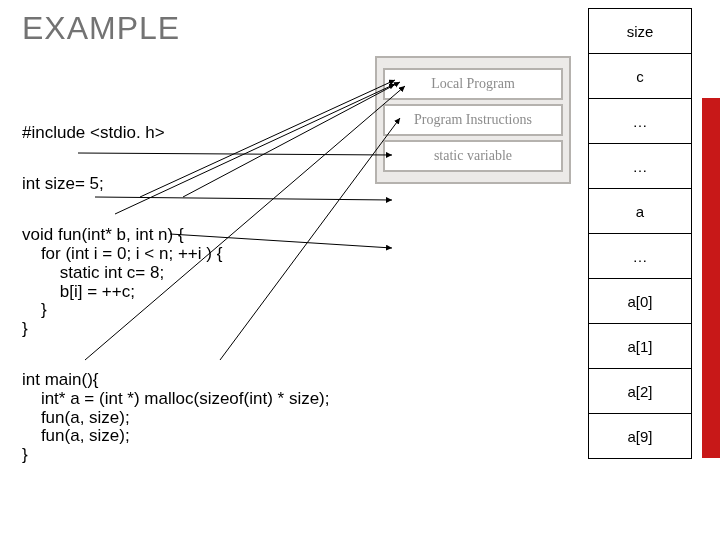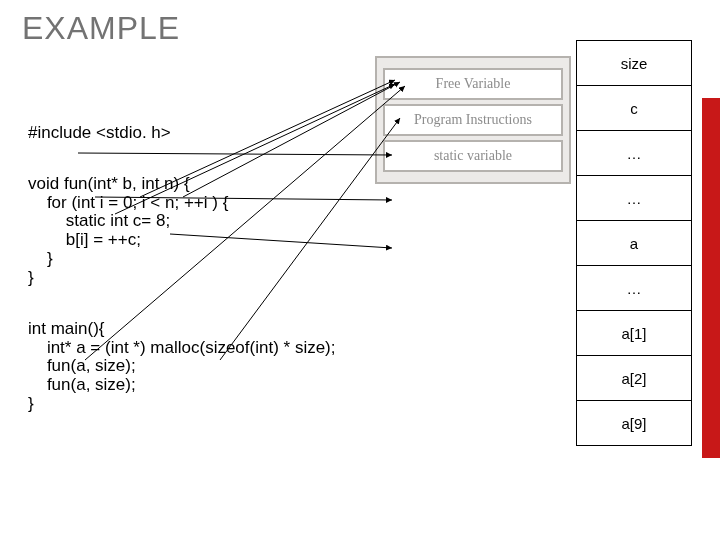--- a/index.html
+++ b/index.html
@@ -46,37 +46,36 @@
     font-size: 14px;
     text-align: center;
     margin: 4px 0;
     padding: 6px 4px;
     line-height: 1.15;
   }
   .right-cells {
     position: absolute;
     right: 28px;
     top: 8px;
-    width: 116px;
-    margin-top: 32px;
+    width: 104px;
   }
   .cell {
     height: 44px;
     border: 1px solid #000;
     margin-bottom: -1px;
     font-family: Arial, sans-serif;
     font-size: 15px;
     display: flex;
     align-items: center;
     justify-content: center;
     background: #fff;
   }
   .code {
     position: absolute;
-    left: 28px;
+    left: 22px;
     top: 105px;
     width: 370px;
     font-family: Arial, sans-serif;
     font-size: 17px;
     line-height: 1.1;
     color: #000;
     white-space: pre;
   }
   .code .blk {
     margin-bottom: 14px;
@@ -91,39 +90,41 @@
   }
 </style>
 </head>
 <body>
 
 <div class="title">EXAMPLE</div>
 
 <div class="red-edge"></div>
 
 <div class="mem-boxes">
-  <div class="box">Free Variable</div>
+  <div class="box">Local Program</div>
   <div class="box">Program Instructions</div>
   <div class="box">static variable</div>
 </div>
 
 <div class="right-cells">
   <div class="cell">size</div>
   <div class="cell">c</div>
   <div class="cell">…</div>
   <div class="cell">…</div>
   <div class="cell">a</div>
   <div class="cell">…</div>
+  <div class="cell">a[0]</div>
   <div class="cell">a[1]</div>
   <div class="cell">a[2]</div>
   <div class="cell">a[9]</div>
 </div>
 
 <div class="code">
 <div class="blk"><span>#include &lt;stdio. h&gt;</span></div>
+<div class="blk"><span>int size= 5;</span></div>
 <div class="blk"><span>void fun(int* b, int n) {</span>
 <span>    for (int i = 0; i &lt; n; ++i ) {</span>
 <span>        static int c= 8;</span>
 <span>        b[i] = ++c;</span>
 <span>    }</span>
 <span>}</span></div>
 <div class="blk"><span>int main(){</span>
 <span>    int* a = (int *) malloc(sizeof(int) * size);</span>
 <span>    fun(a, size);</span>
 <span>    fun(a, size);</span>

